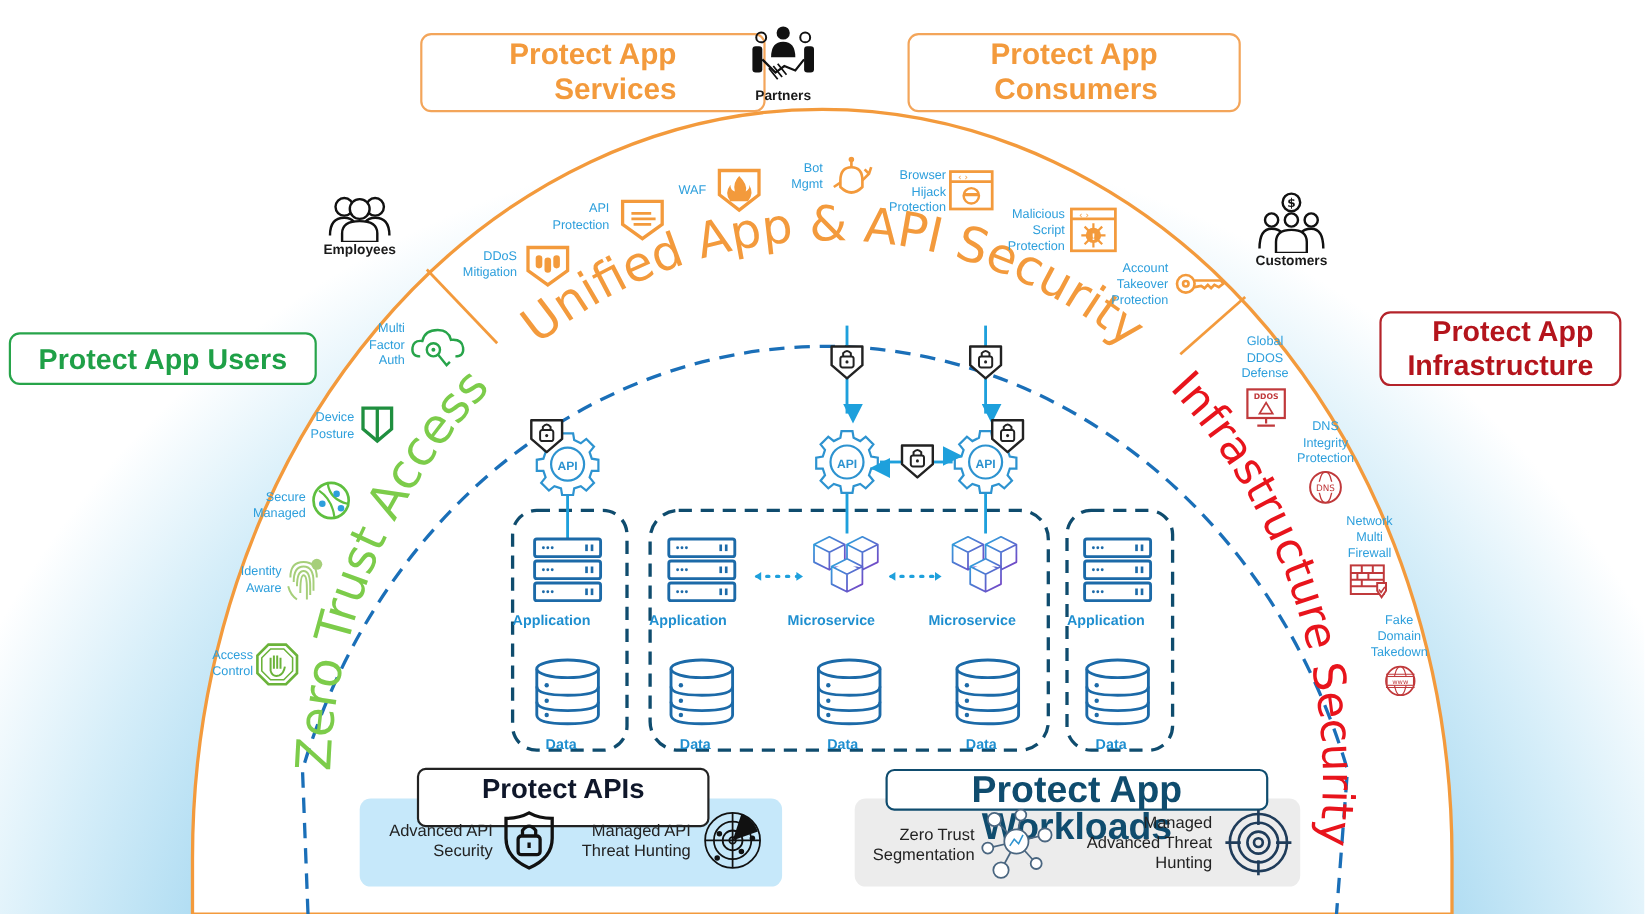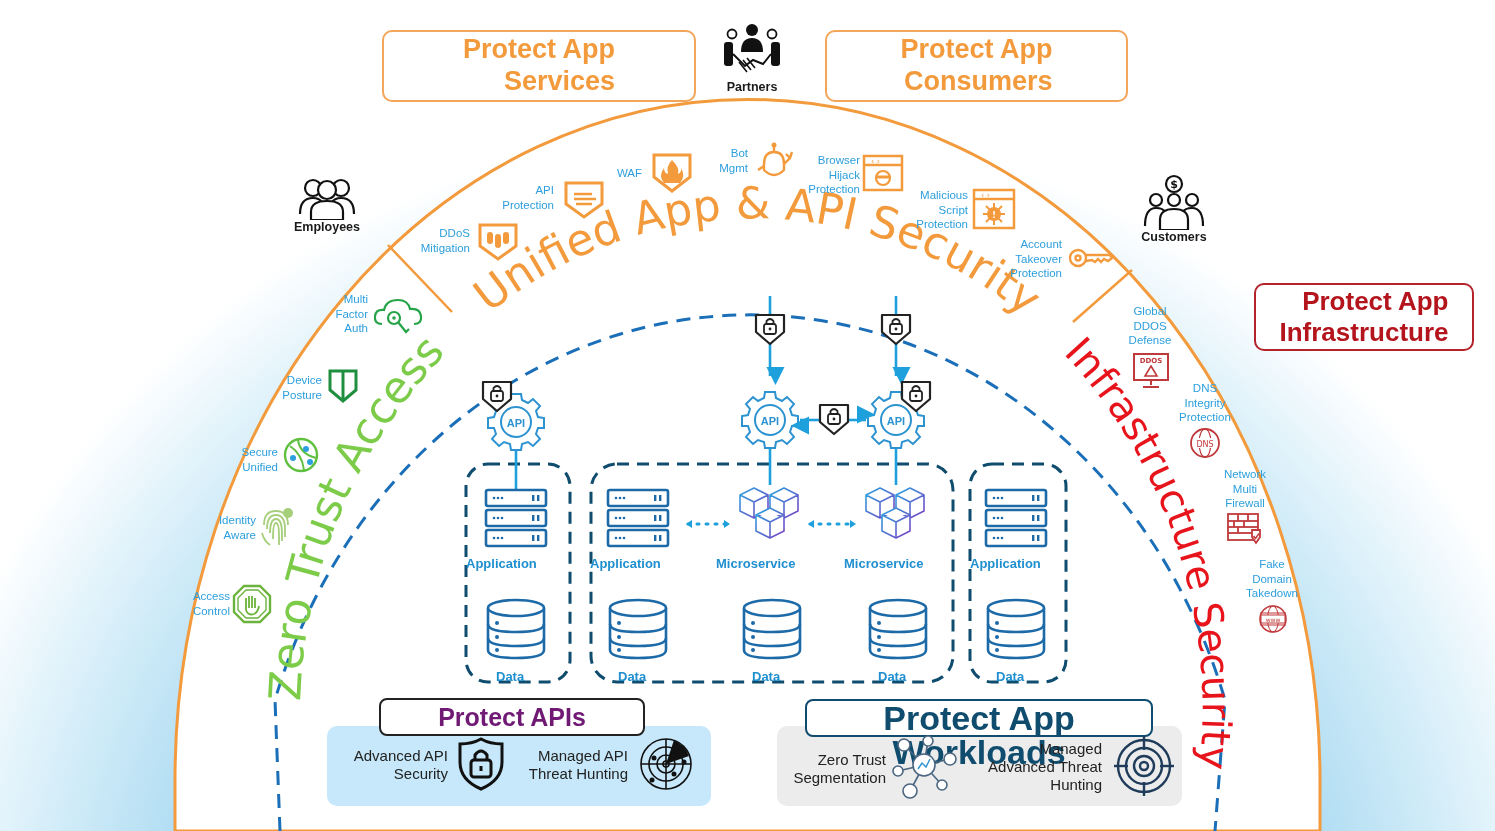--- a/index.html
+++ b/index.html
@@ -50,24 +50,25 @@
     </text>
     <text font-family="DejaVu Sans, sans-serif" font-size="40" fill="#e8141c">
       <textPath id="tpInfra" href="#arcInfra" startOffset="1%">Infrastructure Security</textPath>
     </text>
   </svg>
 
   <div class="hdr-box orange-box" style="left:382px;top:30px;width:314px;height:72px;white-space:pre-line">Protect App
 Services</div>
   <div class="hdr-box orange-box" style="left:825px;top:30px;width:303px;height:72px;white-space:pre-line">Protect App
 Consumers</div>
+  <div class="hdr-box green-box" style="left:8px;top:302px;width:280px;height:48px">Protect App Users</div>
   <div class="hdr-box red-box" style="left:1254px;top:283px;width:220px;height:68px;white-space:pre-line">Protect App
 Infrastructure</div>
 
-  <div class="persona" style="left:712px;top:22px;width:80px">
+  <div class="persona" style="left:672px;top:22px;width:80px">
     <svg width="66" height="58" viewBox="0 0 66 58">
       <circle cx="33" cy="8" r="6" fill="#111"></circle>
         <path d="M22 30 Q22 16 33 16 Q44 16 44 30 Z" fill="#111"></path>
       <circle cx="13" cy="12" r="4.5" fill="none" stroke="#111" stroke-width="1.8"></circle>
         <circle cx="53" cy="12" r="4.5" fill="none" stroke="#111" stroke-width="1.8"></circle>
       <rect x="5" y="20" width="9" height="24" rx="3" fill="#111"></rect>
         <rect x="52" y="20" width="9" height="24" rx="3" fill="#111"></rect>
       <path d="M14 32 L26 44 L34 38 L44 42 L52 32" fill="none" stroke="#111" stroke-width="2"></path>
       <path d="M20 40 L28 50 M24 38 L32 48 M28 36 L36 46" stroke="#111" stroke-width="1.6"></path>
     </svg>
@@ -180,21 +181,21 @@
       <circle cx="22" cy="24" r="1.8" fill="#27a44a"></circle>
     <path d="M26 28 L34 38 L37 35" fill="none" stroke="#27a44a" stroke-width="2.2"></path>
   </svg>
   <div class="feat" style="left:266px;top:373px;width:56px;white-space:pre-line">Device
 Posture</div>
   <svg class="abs" style="left:326px;top:368px" width="34" height="36" viewBox="0 0 34 36">
     <path d="M4 3 L30 3 L30 22 L17 33 L4 22 Z" fill="#fff" stroke="#1f8f3f" stroke-width="3"></path>
       <line x1="17" y1="3" x2="17" y2="33" stroke="#1f8f3f" stroke-width="3"></line>
   </svg>
   <div class="feat" style="left:226px;top:445px;width:52px;white-space:pre-line">Secure
-Unified</div>
+Managed</div>
   <svg class="abs" style="left:282px;top:436px" width="38" height="38" viewBox="0 0 38 38">
     <circle cx="19" cy="19" r="16" fill="#fff" stroke="#5fbf3f" stroke-width="2.4"></circle>
     <path d="M8 10 Q20 18 22 34 M16 4 Q18 18 34 22" fill="none" stroke="#5fbf3f" stroke-width="2"></path>
     <circle cx="11" cy="22" r="3" fill="#2d9fdc"></circle>
       <circle cx="24" cy="13" r="3" fill="#2d9fdc"></circle>
       <circle cx="28" cy="26" r="3" fill="#2d9fdc"></circle>
   </svg>
   <div class="feat" style="left:204px;top:513px;width:52px;white-space:pre-line">Identity
 Aware</div>
   <svg class="abs" style="left:258px;top:505px" width="36" height="44" viewBox="0 0 36 44">
@@ -392,21 +393,21 @@
   <div class="comp-label" style="left:844px;top:556px;width:106px">Microservice</div>
   <div class="comp-label" style="left:970px;top:556px;width:96px">Application</div>
 
   <div class="comp-label" style="left:496px;top:669px;width:40px">Data</div>
   <div class="comp-label" style="left:618px;top:669px;width:40px">Data</div>
   <div class="comp-label" style="left:752px;top:669px;width:40px">Data</div>
   <div class="comp-label" style="left:878px;top:669px;width:40px">Data</div>
   <div class="comp-label" style="left:996px;top:669px;width:40px">Data</div>
 
   <div class="abs" style="left:327px;top:726px;width:384px;height:80px;background:#c6e8fa;border-radius:10px"></div>
-  <div class="panel-title" style="left:379px;top:698px;width:266px;height:38px;font-size:25px;line-height:34px;color:#701a75">Protect APIs</div>
+  <div class="panel-title" style="left:379px;top:698px;width:266px;height:54px;font-size:25px;line-height:34px;color:#0f172a">Protect APIs</div>
   <div class="panel-txt" style="left:336px;top:747px;width:112px;white-space:pre-line">Advanced API
 Security</div>
   <svg class="abs" style="left:456px;top:736px" width="50" height="56" viewBox="0 0 50 56">
     <path d="M25 3 Q34 8 46 8 L46 26 Q46 44 25 53 Q4 44 4 26 L4 8 Q16 8 25 3 Z" fill="none" stroke="#111" stroke-width="3"></path>
     <rect x="15" y="24" width="20" height="17" rx="3" fill="none" stroke="#111" stroke-width="3"></rect>
     <path d="M19 24 L19 19 Q25 11 31 19 L31 24" fill="none" stroke="#111" stroke-width="3"></path>
     <line x1="25" y1="30" x2="25" y2="35" stroke="#111" stroke-width="3"></line>
   </svg>
   <div class="panel-txt" style="left:512px;top:747px;width:116px;white-space:pre-line">Managed API
 Threat Hunting</div>

